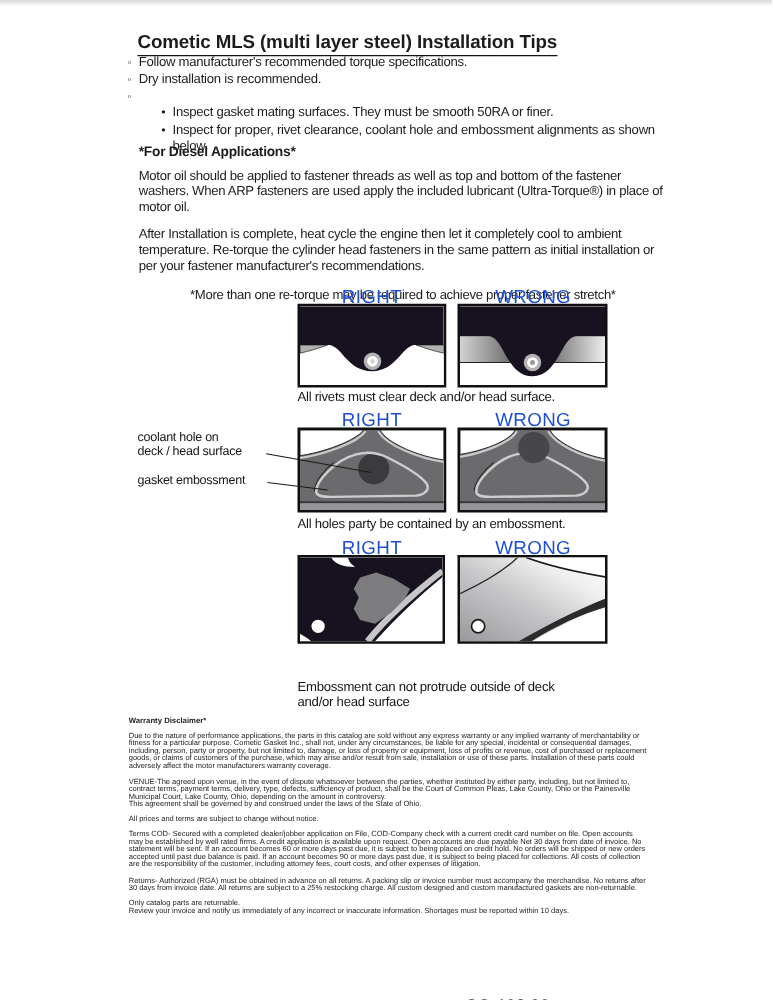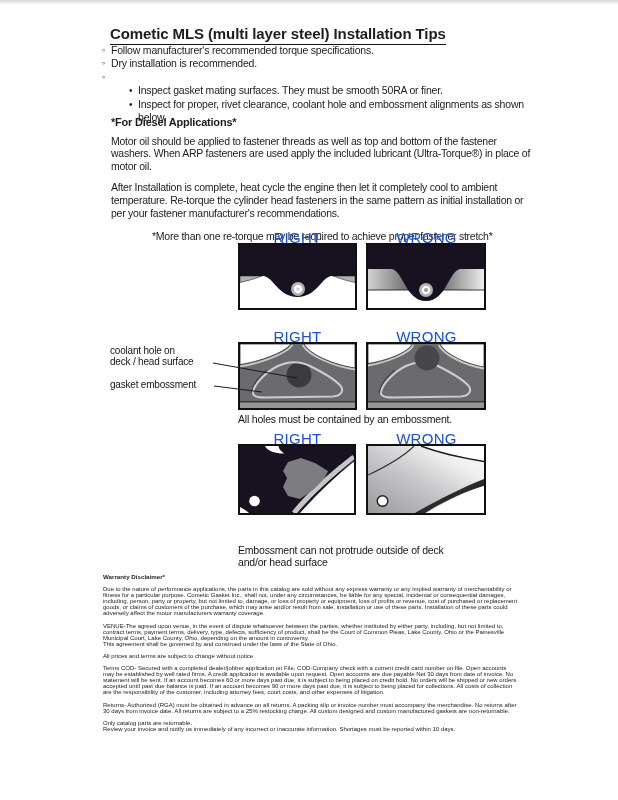--- a/index.html
+++ b/index.html
@@ -107,20 +107,21 @@
       <rect x="0" y="0" width="116" height="63" fill="#ffffff"></rect>
       <rect x="0" y="24" width="116" height="21" fill="url(#w1g)"></rect>
       <path d="M0 45 H116" stroke="#222" stroke-width="0.9"></path>
       <path d="M0 0 H116 V24 H93 C81 24 79 56 58 56 C37 56 35 24 23 24 H0 Z" fill="#171120"></path>
       <circle cx="58" cy="45" r="7" fill="#b2b2b2"></circle>
       <circle cx="58" cy="45" r="4.3" fill="#ffffff"></circle>
       <circle cx="58" cy="45" r="2" fill="#9b9b9b"></circle>
     </svg>
   </div>
 
+  <div class="dcap" style="left:238px;top:313px;">All rivets must clear deck and/or head surface.</div>
 
   <div class="dlabel" style="left:237px;top:328px;">RIGHT</div>
   <div class="dlabel" style="left:366px;top:328px;">WRONG</div>
 
   <div class="side-label" style="left:110px;top:345px;">
     <div>coolant hole on</div>
     <div>deck / head surface</div>
   </div>
   <div class="side-label" style="left:110px;top:379px;">gasket embossment</div>
 
@@ -152,21 +153,21 @@
       <path d="M116 0 H72 C77 10 98 20 116 23 Z" fill="#ffffff" stroke="#2e2e30" stroke-width="0.8"></path>
       <path d="M70.5 1 C76 11 97 21.5 116 24.5" stroke="#c9c9cb" stroke-width="1.8" fill="none"></path>
       <path d="M11.5 49 C11.5 42 19 32 27 26" stroke="#323234" stroke-width="1" fill="none"></path>
       <path d="M13 49 C13 41 28 24 45 19.5 C54 17 62 18 70 22 C82 28 96 36 101 42.5 C104 47 101 51.5 93 52.5 L25 53.5 C17 53.5 13 52.5 13 49 Z" stroke="#cdcdcf" stroke-width="2" fill="none"></path>
       <circle cx="59" cy="14" r="12.5" fill="#47474a"></circle>
       <rect x="0" y="57" width="116" height="1.6" fill="#38383a"></rect>
       <rect x="0" y="58.6" width="116" height="5.4" fill="#96969a"></rect>
     </svg>
   </div>
 
-  <div class="dcap" style="left:238px;top:414px;">All holes must be contained by an embossment.</div>
+  <div class="dcap" style="left:238px;top:414px;">All holes party be contained by an embossment.</div>
 
   <div class="dlabel" style="left:237px;top:430px;">RIGHT</div>
   <div class="dlabel" style="left:366px;top:430px;">WRONG</div>
 
   <div class="dbox" style="left:238px;top:444px;width:118px;height:71px;">
     <svg width="114" height="67" viewBox="0 0 114 67" preserveAspectRatio="none">
       <rect x="0" y="0" width="114" height="67" fill="#171120"></rect>
       <path d="M25 0 C28 5.5 35 7.5 44 7.5 C40 4.5 38.5 2 38.5 0 Z" fill="#ffffff"></path>
       <path d="M114 11 C92 28 70 47 54 67" stroke="#c6c6c8" stroke-width="5" fill="none"></path>
       <path d="M114 15.5 C95 31 76 49 60 67 H114 Z" fill="#ffffff"></path>

